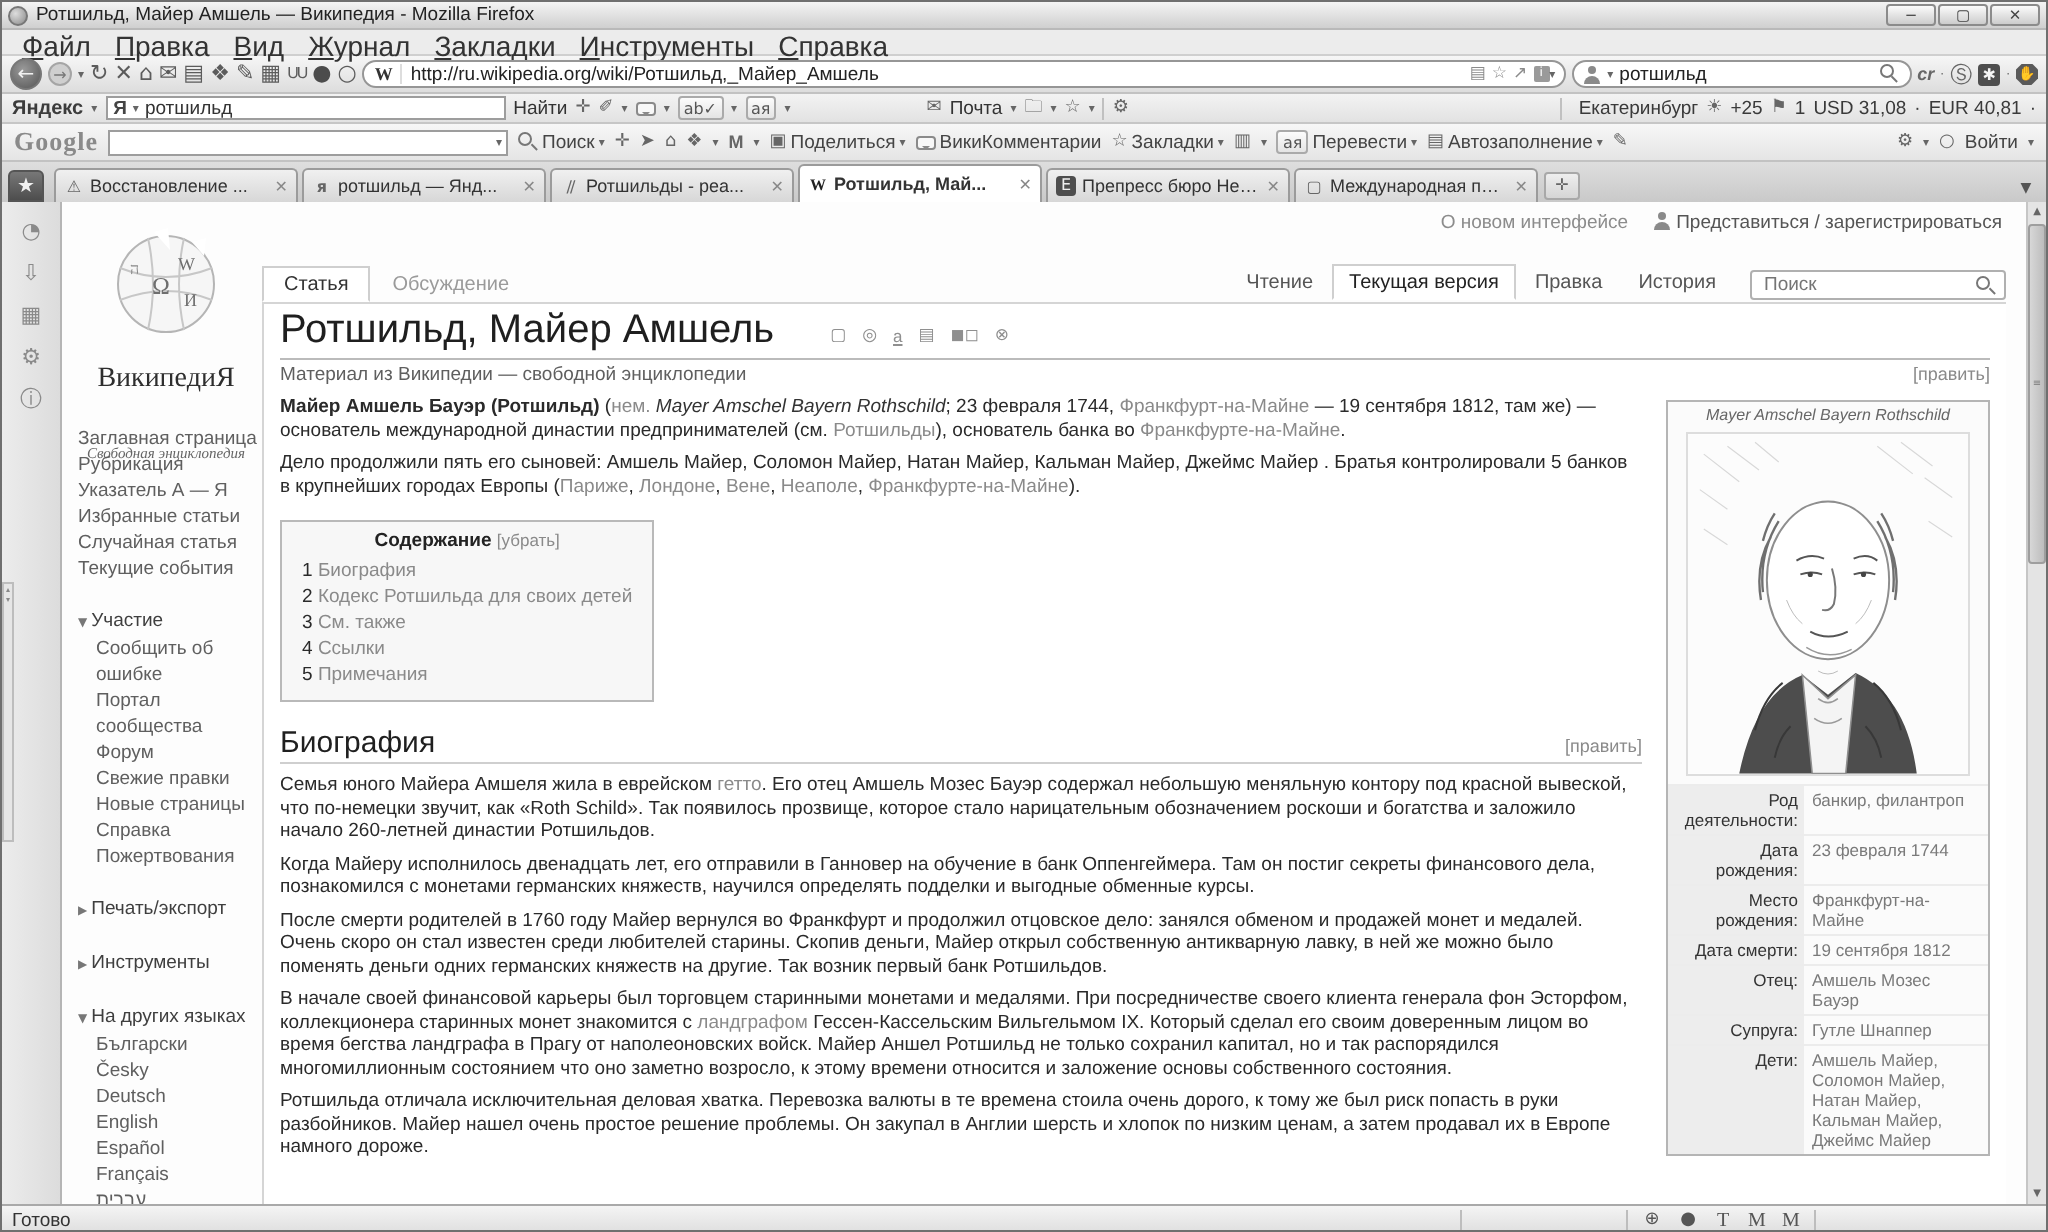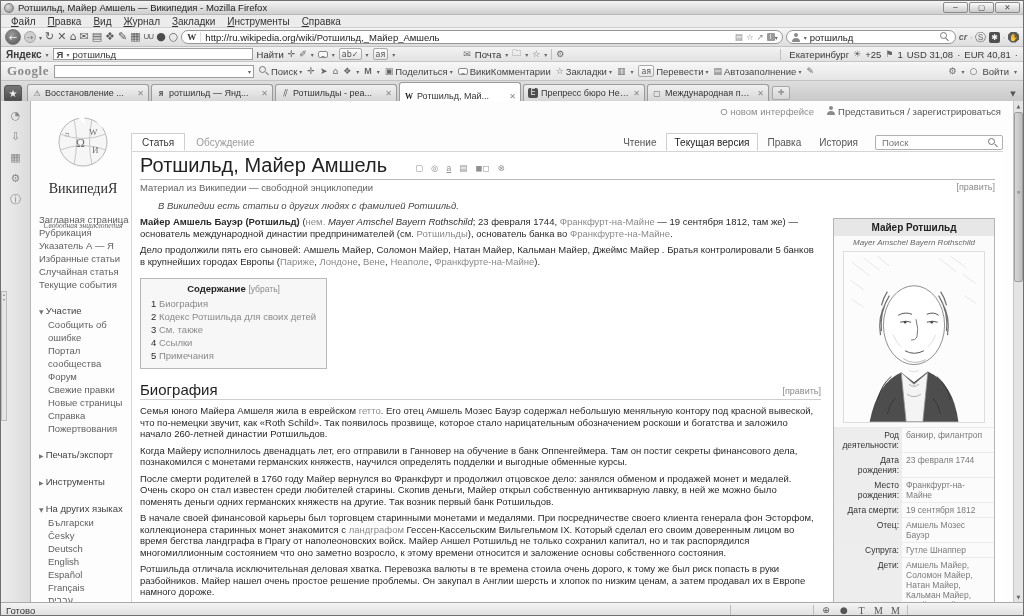--- a/index.html
+++ b/index.html
@@ -11,22 +11,22 @@
   
   .titlebar{height:14px;background:linear-gradient(#f4f4f4,#cfcfcf);display:flex;align-items:center;
             padding:0 3px;font-size:9.5px;color:#222;border-bottom:1px solid #b9b9b9;}
   .fxicon{width:10px;height:10px;border-radius:50%;background:radial-gradient(circle at 35% 35%,#ddd,#8a8a8a);
           margin-right:4px;border:1px solid #777;}
   .winbtns{margin-left:auto;display:flex;gap:1px;}
   .winbtn{width:25px;height:11px;border:1px solid #8b8b8b;border-radius:2px;
           background:linear-gradient(#fbfbfb,#cccccc);font-size:7.5px;line-height:9px;text-align:center;color:#444;}
 
   
-  .menubar{height:13px;background:#ececec;border-bottom:1px solid #cfcfcf;display:flex;align-items:flex-end;
-           padding-left:4px;font-size:10px;color:#333;}
+  .menubar{height:13px;background:#ececec;border-bottom:1px solid #cfcfcf;display:flex;align-items:flex-start;
+           padding-left:4px;font-size:14px;color:#333;}
   .menu-item{display:inline-block;padding:0 6px;}
   .menu-item::first-letter{text-decoration:underline;}
 
   
   .navbar{height:19px;background:linear-gradient(#f6f6f6,#dddddd);border-bottom:1px solid #c2c2c2;
           display:flex;align-items:center;gap:3px;padding:0 4px;font-size:10px;}
   .navbtn{color:#5c5c5c;font-size:11px;line-height:14px;}
   .backbtn{width:16px;height:16px;border-radius:50%;background:radial-gradient(circle at 40% 35%,#9a9a9a,#555);
            color:#f2f2f2;text-align:center;line-height:15px;font-size:10px;border:1px solid #777;}
   .fwdbtn{width:12px;height:12px;border-radius:50%;background:#cfcfcf;color:#777;text-align:center;
@@ -79,21 +79,21 @@
 
   
   .tabbar{height:20px;background:linear-gradient(#dedede,#c9c9c9);display:flex;align-items:flex-end;
           padding:2px 3px 0 3px;gap:3px;}
   .starbtn{width:18px;height:16px;border-radius:3px 3px 0 0;background:linear-gradient(#777,#4d4d4d);color:#f1f1f1;
            text-align:center;font-size:10px;line-height:15px;border:1px solid #555;margin-right:2px;flex:none;}
   .tabs{display:flex;gap:2px;align-items:flex-end;min-width:0;}
   .tab{width:122px;height:17px;border:1px solid #9b9b9b;border-bottom:none;border-radius:3px 3px 0 0;
        background:linear-gradient(#f0f0f0,#d7d7d7);display:flex;align-items:center;gap:3px;padding:0 4px;
        font-size:9px;color:#333;flex:none;}
-  .tab.active{background:#fff;height:19px;font-weight:normal;align-items:flex-end;}
+  .tab.active{background:#fff;height:19px;font-weight:bold;}
   .tab .tlabel{flex:1;white-space:nowrap;overflow:hidden;text-overflow:ellipsis;}
   .tab .tclose{color:#888;font-size:8px;flex:none;}
   .tico{flex:none;font-size:8px;color:#666;width:10px;text-align:center;}
   .ic-warning::before{content:"⚠";}
   .ic-ya::before{content:"я";font-weight:bold;}
   .ic-slash::before{content:"//";letter-spacing:-1px;}
   .ic-W::before{content:"W";font-family:"Liberation Serif",serif;font-weight:bold;color:#222;}
   .ic-dark{background:#4e4e4e;color:#eee;border-radius:2px;height:10px;line-height:10px;}
   .ic-dark::before{content:"E";}
   .ic-page::before{content:"▢";}
@@ -117,21 +117,21 @@
 
   .wlogo{position:absolute;left:6px;top:12px;width:92px;text-align:center;}
   .wlogo .wordmark{font-family:"Liberation Serif",serif;font-size:14px;color:#2e2e2e;margin-top:2px;}
   .wlogo .slogan{font-family:"Liberation Serif",serif;font-style:italic;font-size:7.5px;color:#666;margin-top:24px;}
 
   .nsrow{position:absolute;left:100px;top:31px;display:flex;align-items:flex-end;height:19px;text-align:right;}
   .ns-tab{padding:3px 10px 2px;font-size:10px;color:#9a9a9a;border:1px solid transparent;}
   .ns-tab.active{background:#fff;border:1px solid #cfcfcf;border-bottom:1px solid #fff;color:#333;}
 
   .vtrow{position:absolute;right:12px;top:31px;display:flex;align-items:flex-end;height:19px;gap:0;}
-  .vt-tabs{display:flex;align-items:center;height:19px;margin-top:36px;}
+  .vt-tabs{display:flex;align-items:flex-start;height:19px;margin-top:36px;}
   .vt-tab{padding:3px 8px 2px;font-size:10px;color:#555;border:1px solid transparent;white-space:nowrap;}
   .vt-tab.active{background:#fff;border:1px solid #cfcfcf;border-bottom:1px solid #fff;color:#222;}
   .wpsearch{width:128px;height:15px;border:1px solid #b0b0b0;border-radius:2px;background:#fff;display:flex;
             align-items:center;padding:0 4px;margin-left:8px;margin-bottom:1px;}
   .wpsearch input{border:none;outline:none;flex:1;font-size:9.5px;color:#999;width:60px;font-family:inherit;background:transparent;}
 
   .pageline-h{position:absolute;left:100px;right:12px;top:50px;border-top:1px solid #d5d5d5;}
   .pageline-v{position:absolute;left:100px;top:50px;bottom:0;border-left:1px solid #d5d5d5;}
 
   .article{position:absolute;left:101px;top:51px;right:12px;bottom:0;background:#fff;padding:2px 8px 0 8px;overflow:hidden;}
@@ -493,26 +493,24 @@
             <span class="t-ic" style="text-decoration:underline;">a</span>
             <span class="t-ic ic">▤</span>
             <span class="t-ic ic">◼◻</span>
             <span class="t-ic ic">⊗</span>
           </span>
         </div>
         <div class="metarow">
           <span>Материал из Википедии — свободной энциклопедии</span>
           <span class="edit">[править]</span>
         </div>
-        <div class="hatnote">В Википедии есть статьи о других людях с фамилией Ротшильд.</div>
 
         <div class="art-body">
           
           <div class="infobox">
-            <div class="ib-title">Майер Ротшильд</div>
             <div class="ib-sub">Mayer Amschel Bayern Rothschild</div>
             <svg class="ib-img" width="142" height="172" viewBox="0 0 142 172">
               <rect width="142" height="172" fill="#fcfcfc"></rect>
               <g stroke="#d8d8d8" stroke-width="0.6">
                 <path d="M8 10 l18 14 M20 6 l16 12 M34 4 l12 10 M96 6 l18 14 M108 4 l16 12 M6 28 l14 10 M120 22 l14 10 M8 48 l12 8 M122 44 l12 8"></path>
               </g>
               <ellipse cx="71" cy="74" rx="31" ry="40" fill="#ffffff" stroke="#8e8e8e" stroke-width="1"></ellipse>
               <g stroke="#6f6f6f" fill="none" stroke-width="1.2">
                 <path d="M42 52 q-8 14 -5 32 M46 44 q-10 16 -8 36 M100 52 q8 14 5 32 M96 44 q10 16 8 36"></path>
                 <path d="M44 40 q-4 6 -6 14 M98 40 q4 6 6 14"></path>

